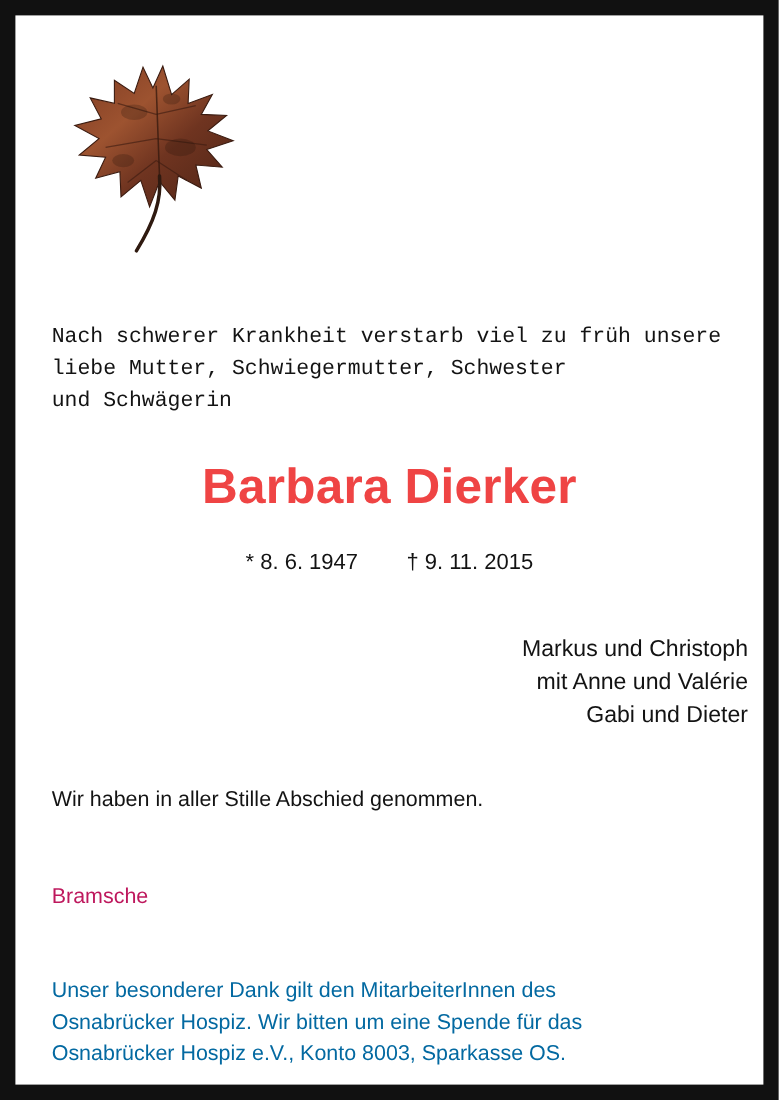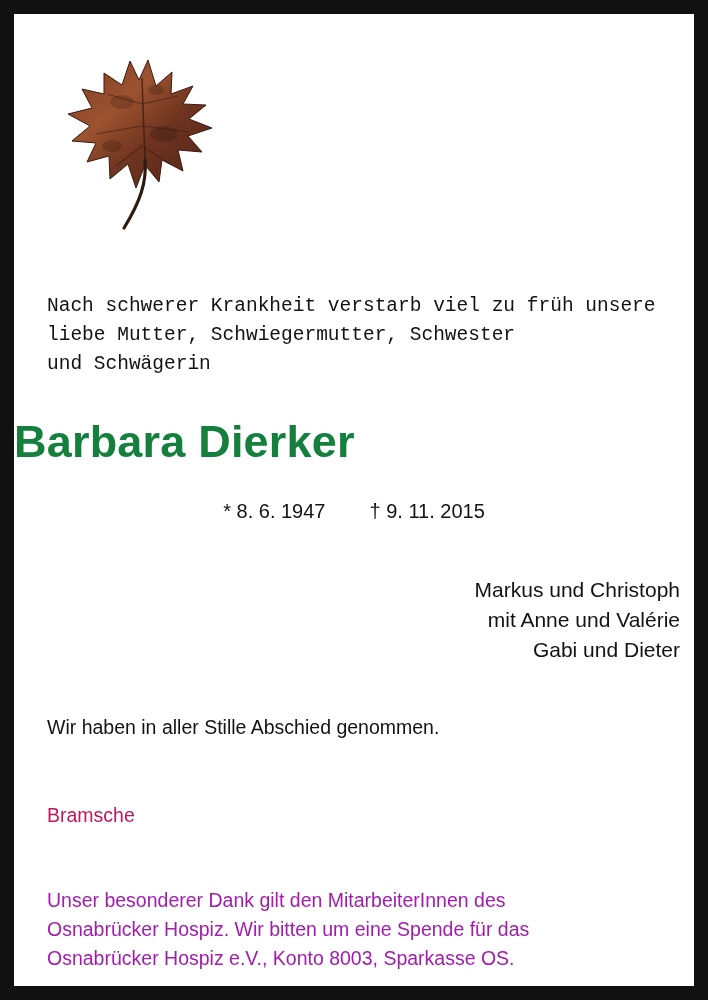--- a/index.html
+++ b/index.html
@@ -56,25 +56,25 @@
     line-height: 29px;
     color: #131313;
     white-space: pre-line;
     font-family: Liberation Mono, monospace;
   }
   .name {
     position: absolute;
     left: 0;
     top: 402px;
     width: 100%;
-    text-align: left;
+    text-align: center;
     font-size: 45px;
     font-weight: bold;
     letter-spacing: 0.2px;
-    color: #15803d;
+    color: #ef4444;
   }
   .dates {
     position: absolute;
     left: 0;
     top: 486px;
     width: 100%;
     text-align: center;
     font-size: 20px;
     color: #131313;
   }
@@ -113,21 +113,21 @@
     line-height: 29px;
     color: #be185d;
   }
   .thanks {
     position: absolute;
     left: 33px;
     top: 872px;
     width: 640px;
     font-size: 19.5px;
     line-height: 29px;
-    color: #a21caf;
+    color: #0369a1;
     white-space: pre-line;
   }
 </style>
 </head>
 <body>
 
 <div class="page">
   <div class="inner">
 
     <div class="leaf-wrap">

